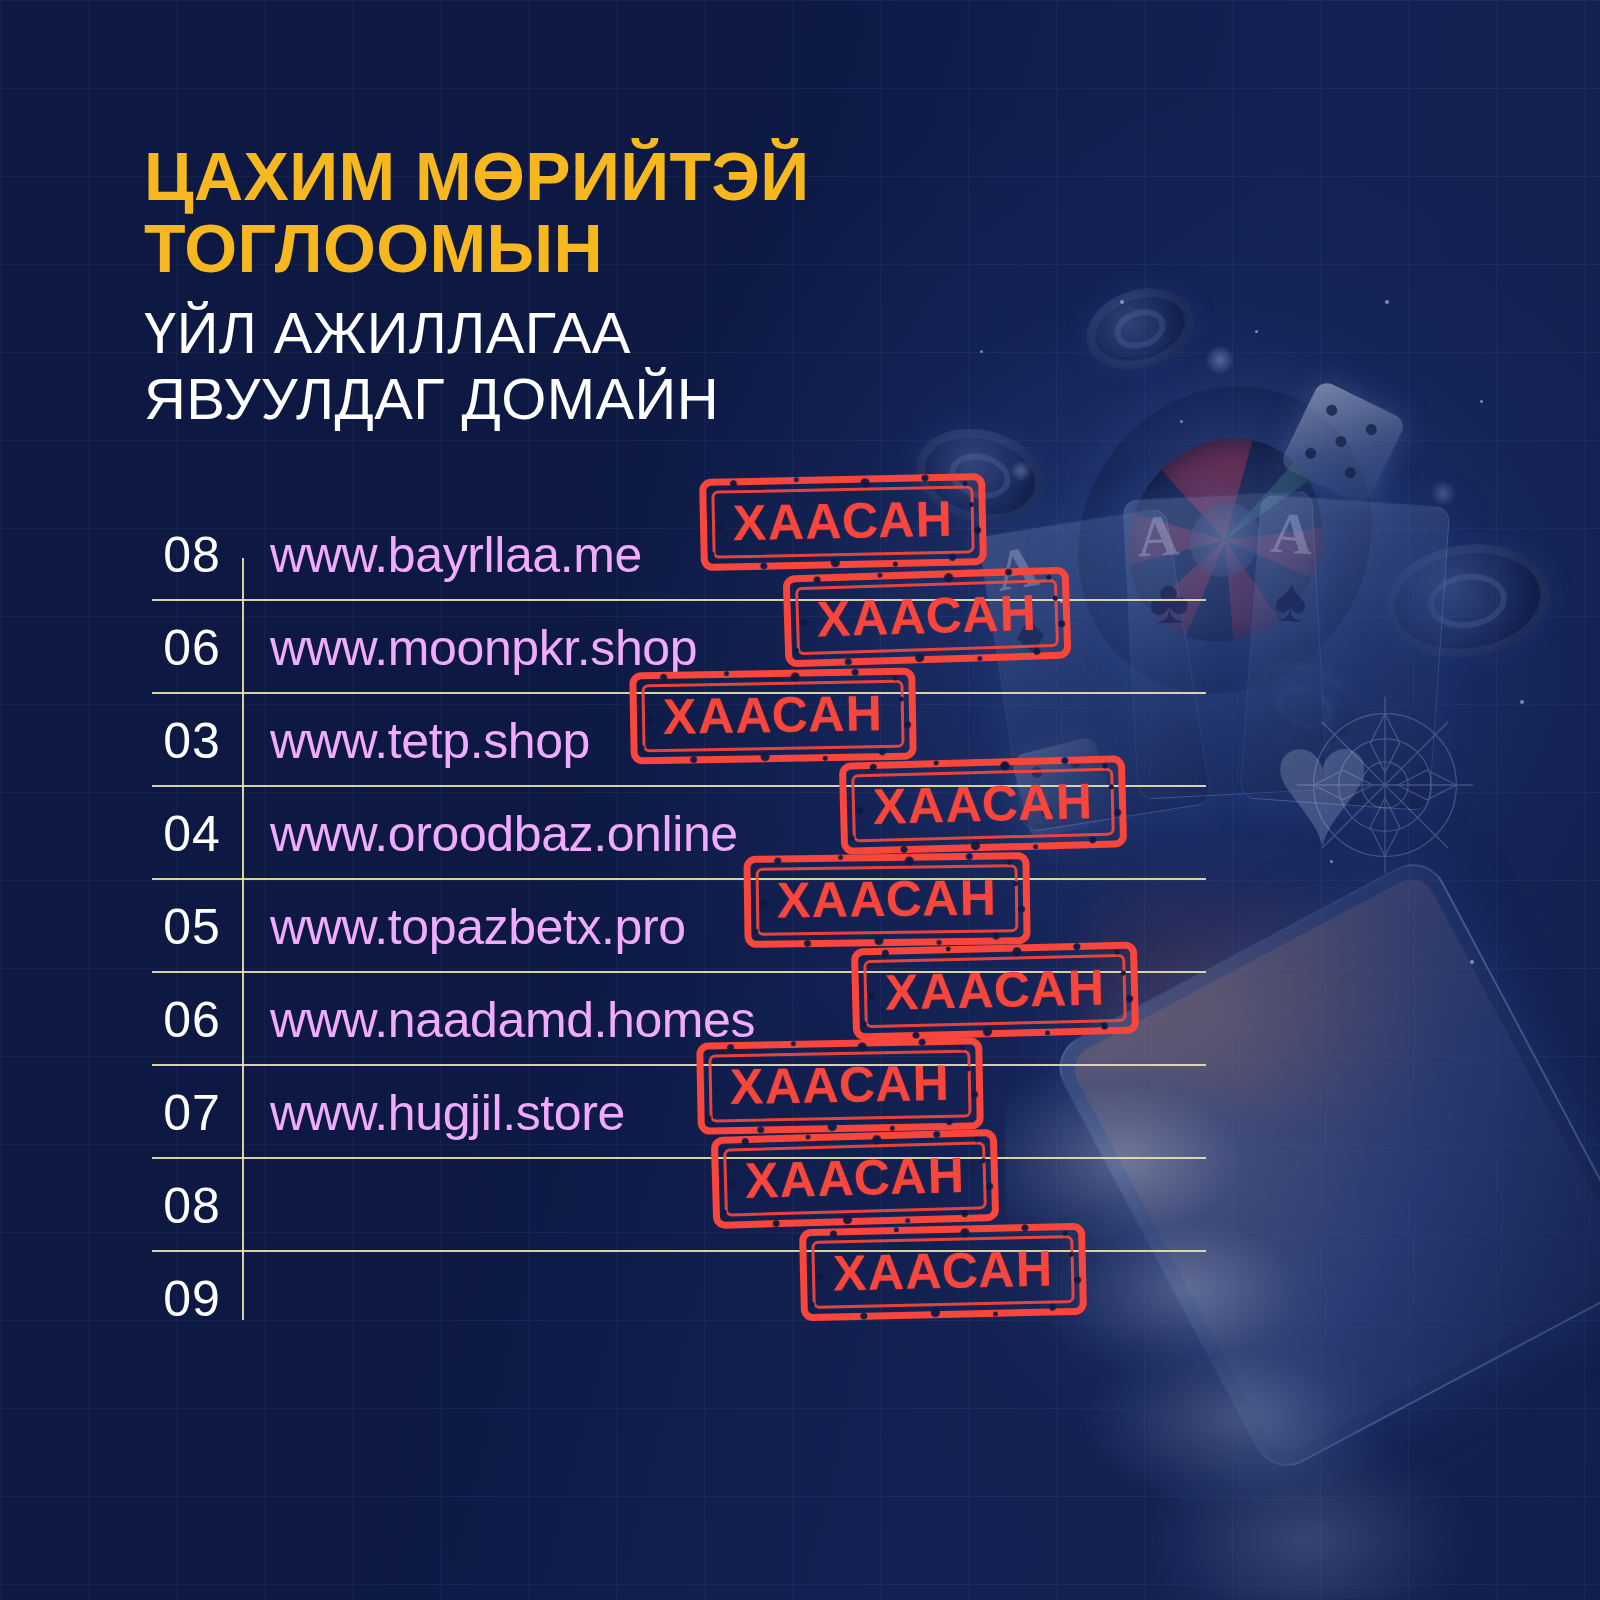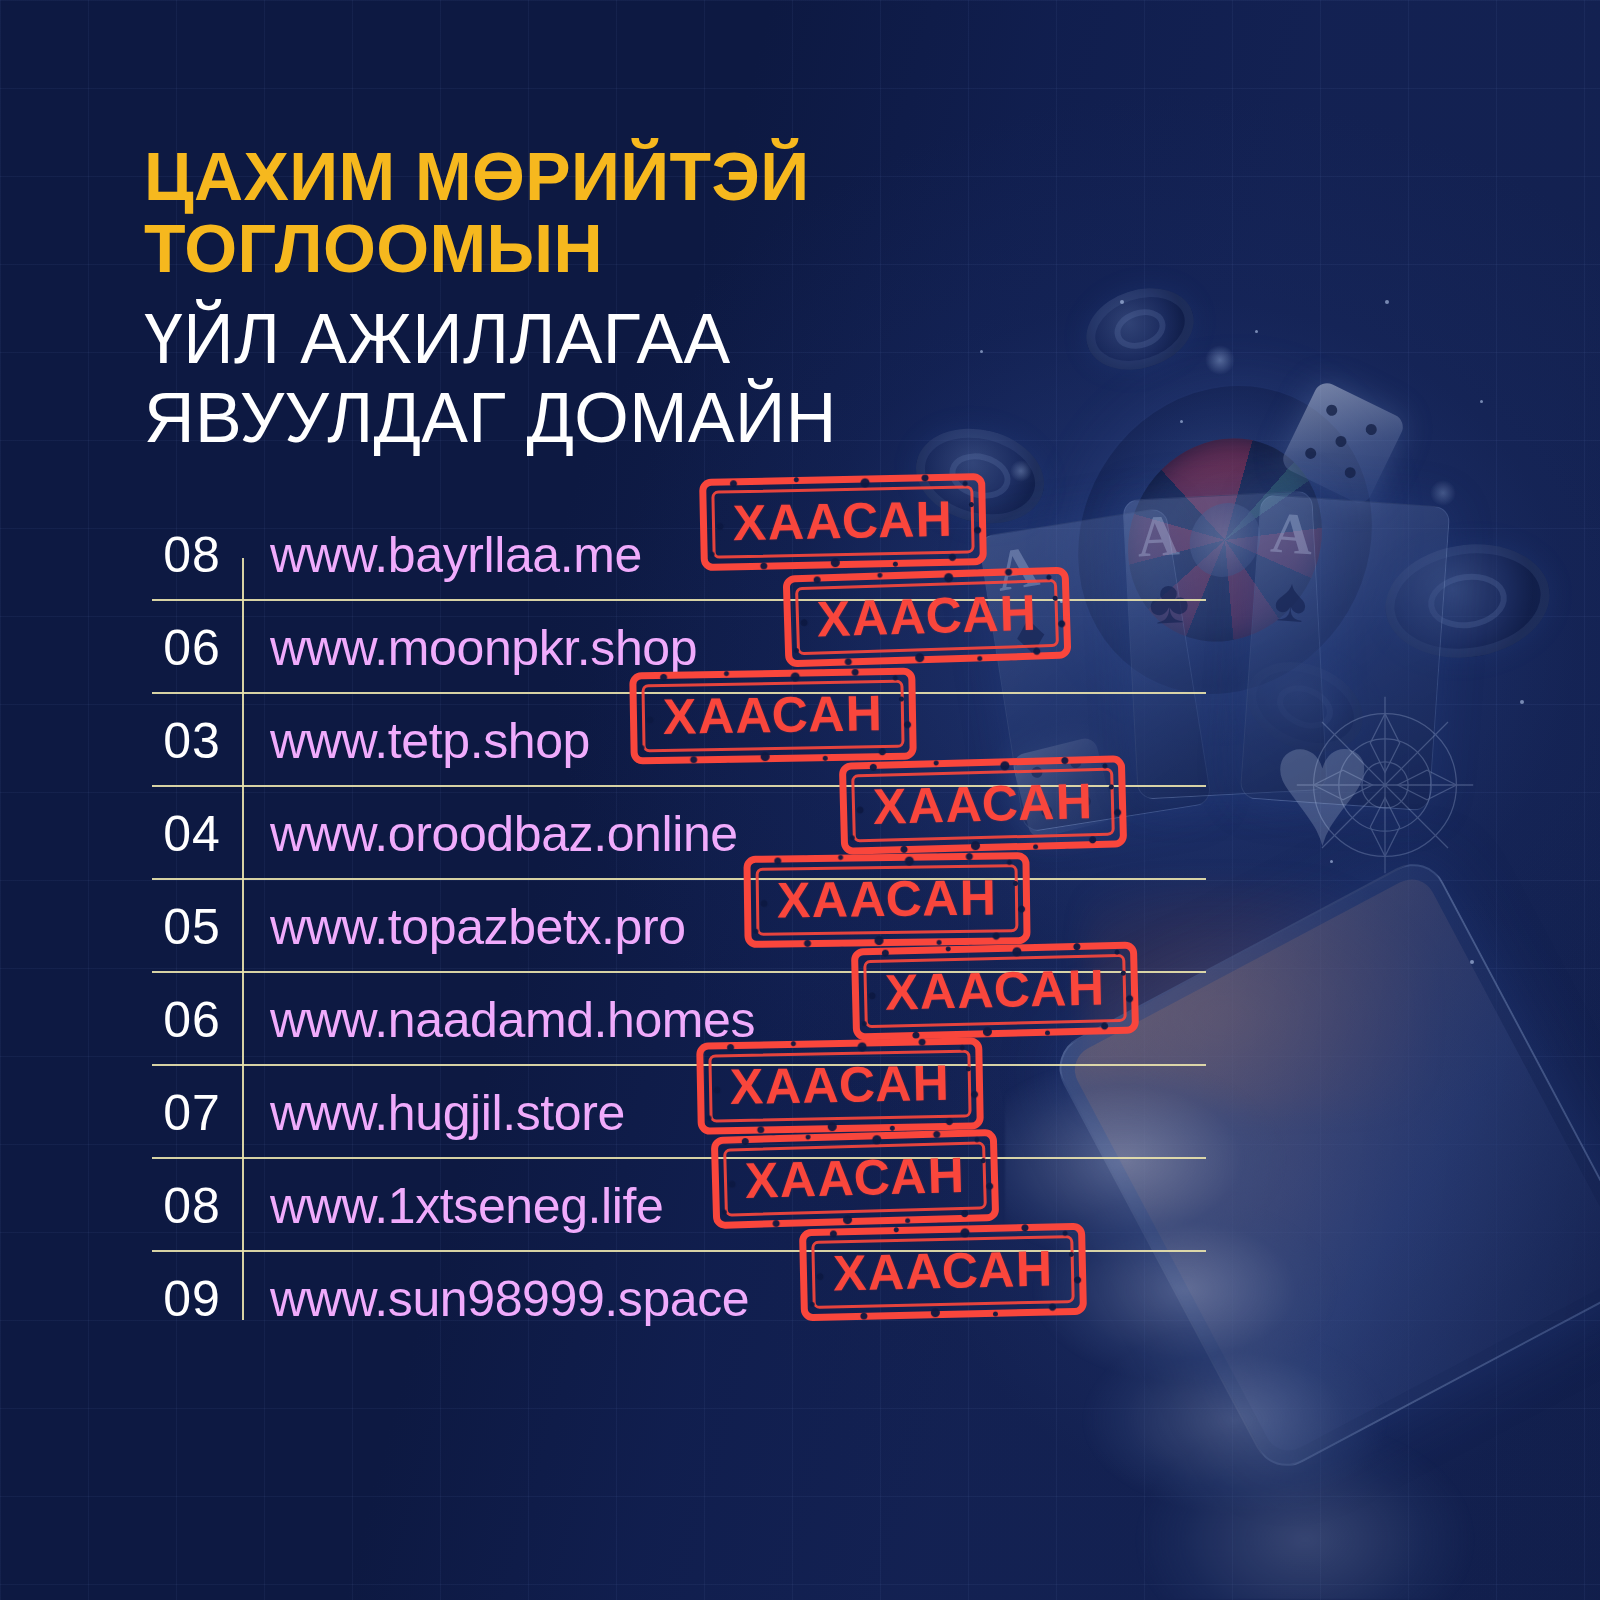--- a/index.html
+++ b/index.html
@@ -174,21 +174,21 @@
   .headline .line-y {
     color:#f6b81e;
     font-size:68px;
     font-weight:700;
     letter-spacing:.4px;
     line-height:1.06;
     text-transform:uppercase;
   }
   .headline .line-w {
     color:#ffffff;
-    font-size:70px;
+    font-size:58px;
     font-weight:400;
     letter-spacing:.4px;
     line-height:1.13;
     text-transform:uppercase;
   }
   .sub-block { margin-top:16px; }
 
   
   .table-wrap {
     position:absolute;
@@ -415,25 +415,23 @@
           <div class="hrule"></div>
         </div>
         <div class="row">
           <div class="num">07</div>
           <div class="url">www.hugjil.store</div>
           <div class="stamp" style="left: 545px; top: -26px; transform: rotate(-1.1deg);">ХААСАН</div>
           <div class="hrule"></div>
         </div>
         <div class="row">
           <div class="num">08</div>
-          <div class="url">www.1xtseneg.life</div>
           <div class="stamp" style="left: 560px; top: -26px; transform: rotate(-1.6deg);">ХААСАН</div>
           <div class="hrule"></div>
         </div>
         <div class="row">
           <div class="num">09</div>
-          <div class="url">www.sun98999.space</div>
           <div class="stamp" style="left: 648px; top: -26px; transform: rotate(-1.3deg);">ХААСАН</div>
         </div>
       </div>
   </div>
 
 </div>
 
 </body></html>

